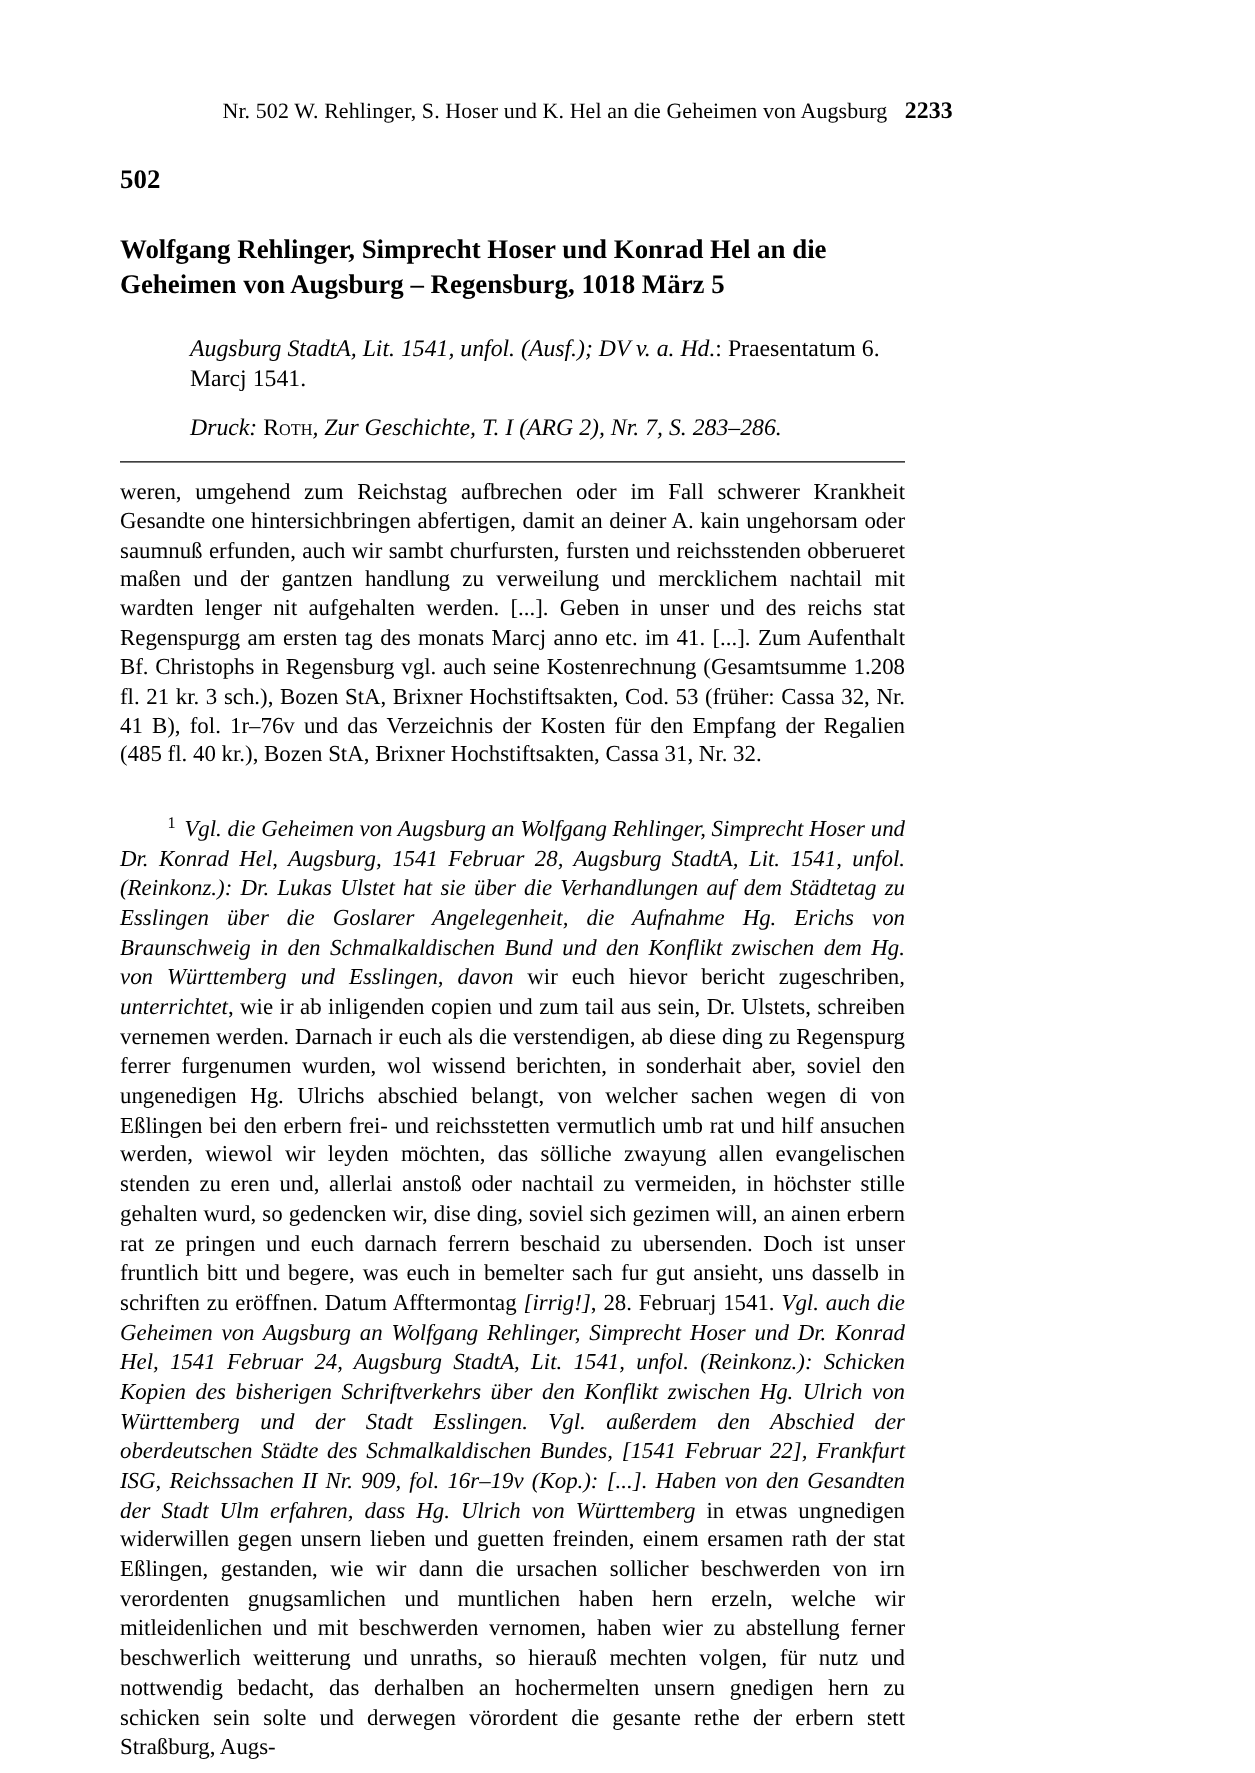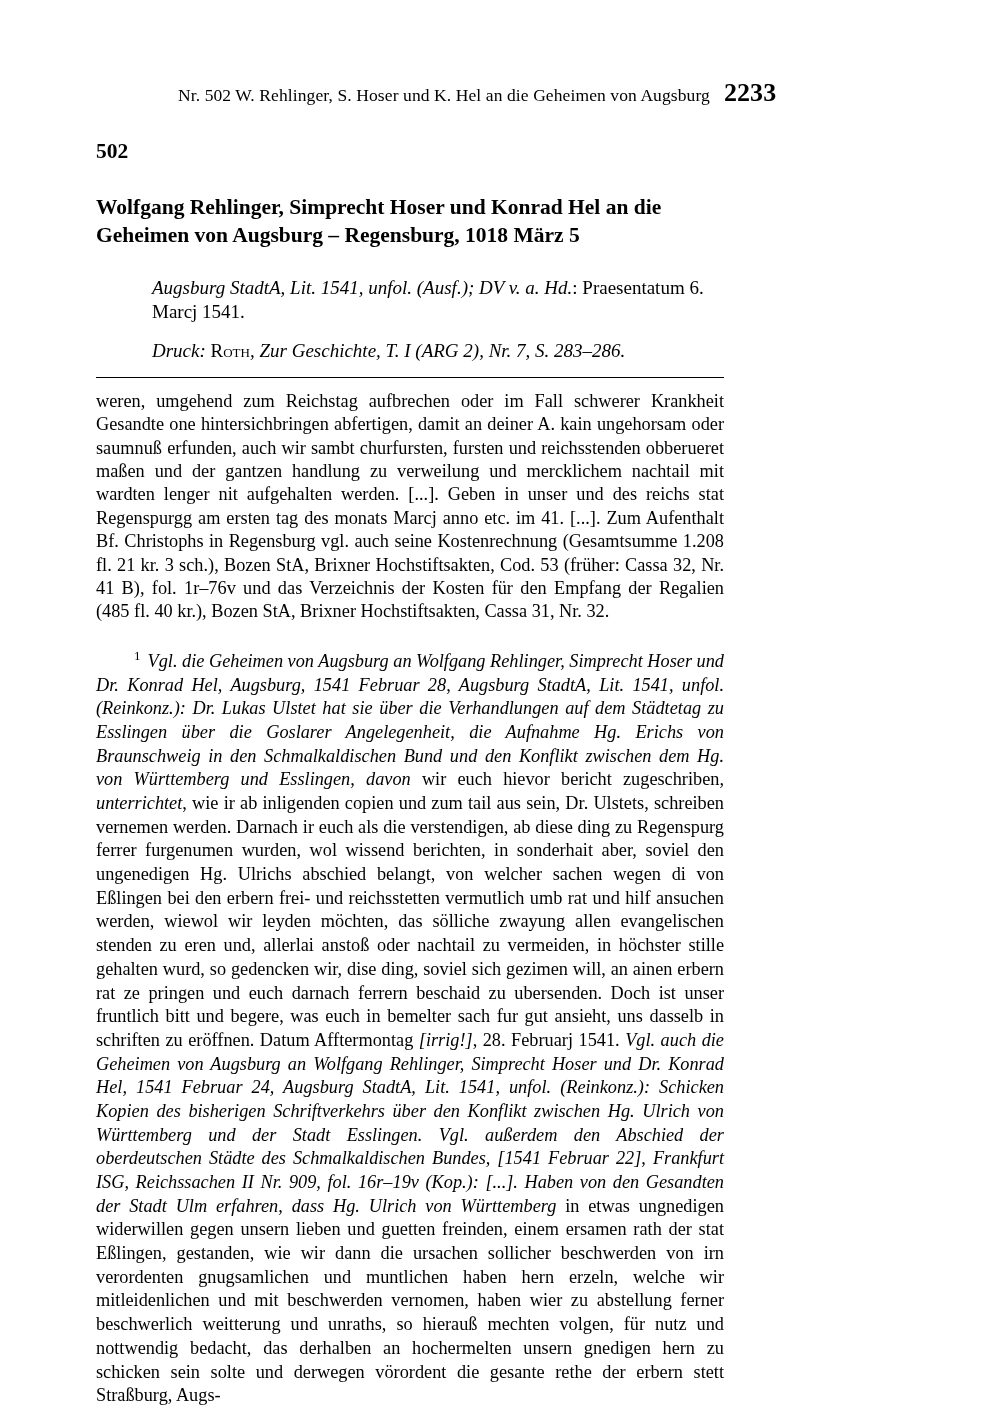--- a/index.html
+++ b/index.html
@@ -28,21 +28,21 @@
     justify-content: space-between;
     font-size: 17.5px;
     letter-spacing: 0.1px;
     margin: 0 0 0 0;
     padding-left: 82px;
   }
   .runninghead .rh-text {
     white-space: nowrap;
   }
   .runninghead .rh-page {
-    font-size: 26px;
+    font-size: 19px;
     font-weight: bold;
     padding-left: 14px;
   }
   
   .title-block {
     display: flex;
     margin-top: 30px;
     font-weight: bold;
     font-size: 21.5px;
     line-height: 1.3;
@@ -101,21 +101,21 @@
     line-height: 1.28;
     text-align: justify;
   }
   .apparatus p {
     margin: 0;
   }
   .apparatus .ital {
   }
   
   .footnote {
-    margin-top: 26px;
+    margin-top: 36px;
     font-size: 18.3px;
     line-height: 1.295;
     text-align: justify;
   }
   .footnote p {
     margin: 0;
     text-indent: 38px;
   }
   .footnote .fn-num {
     font-size: 13px;

